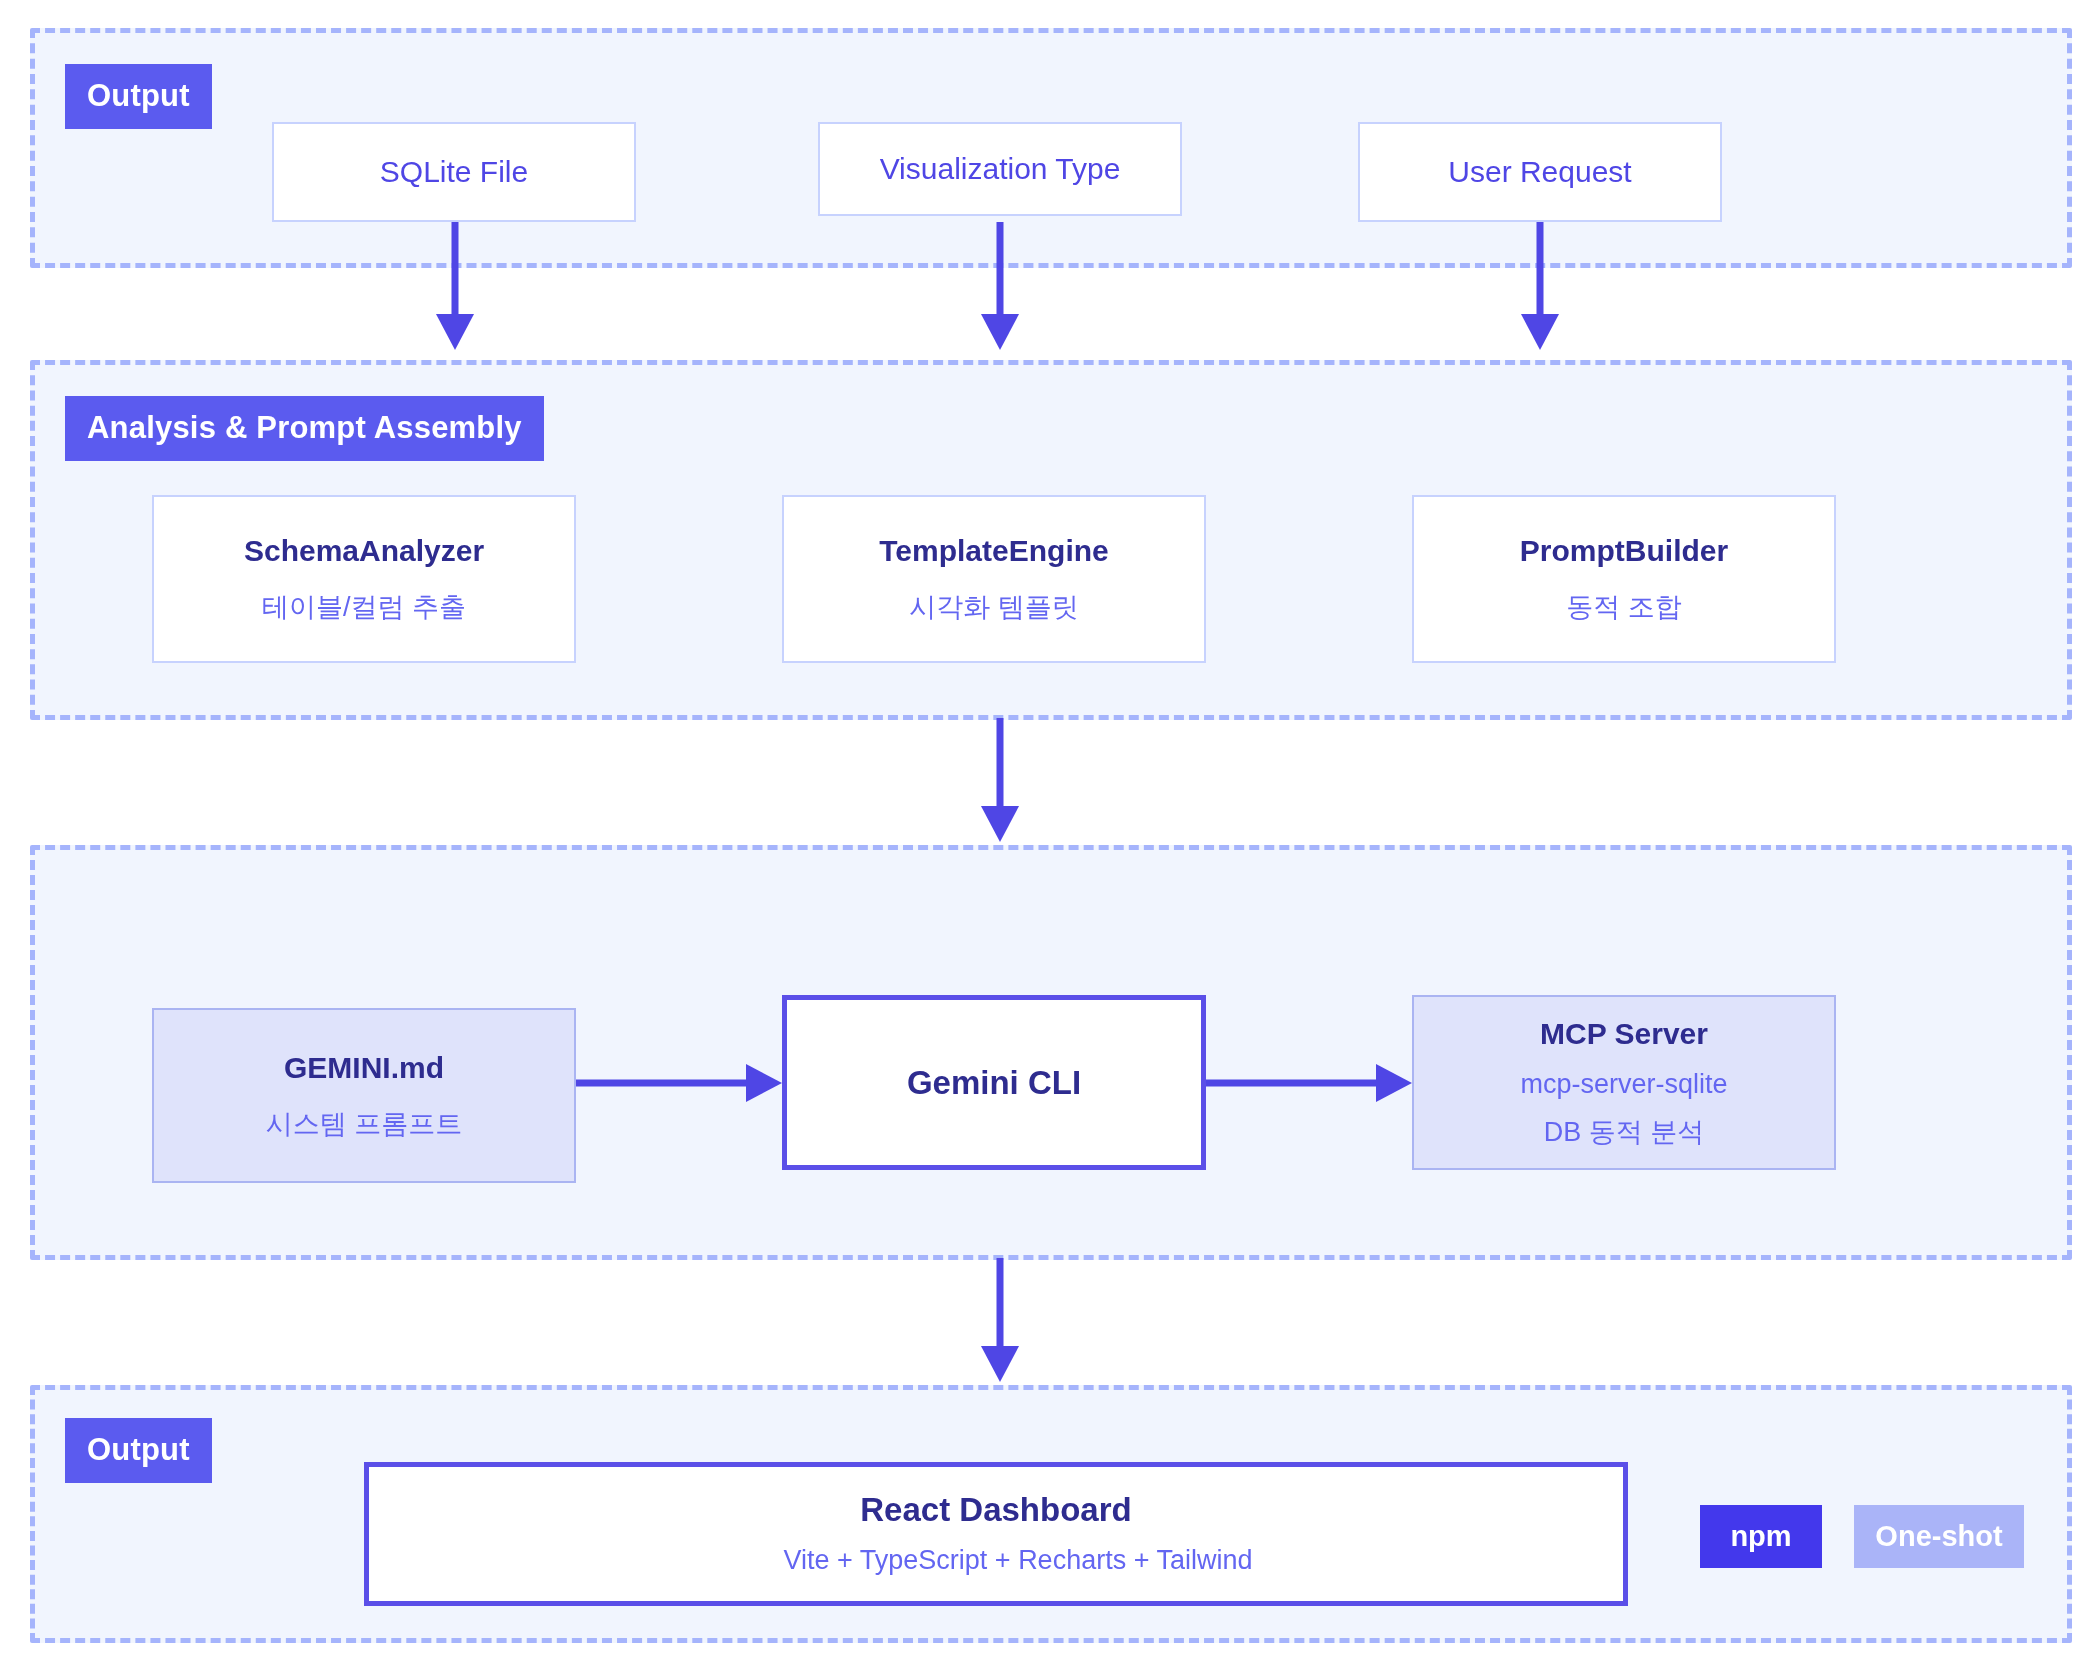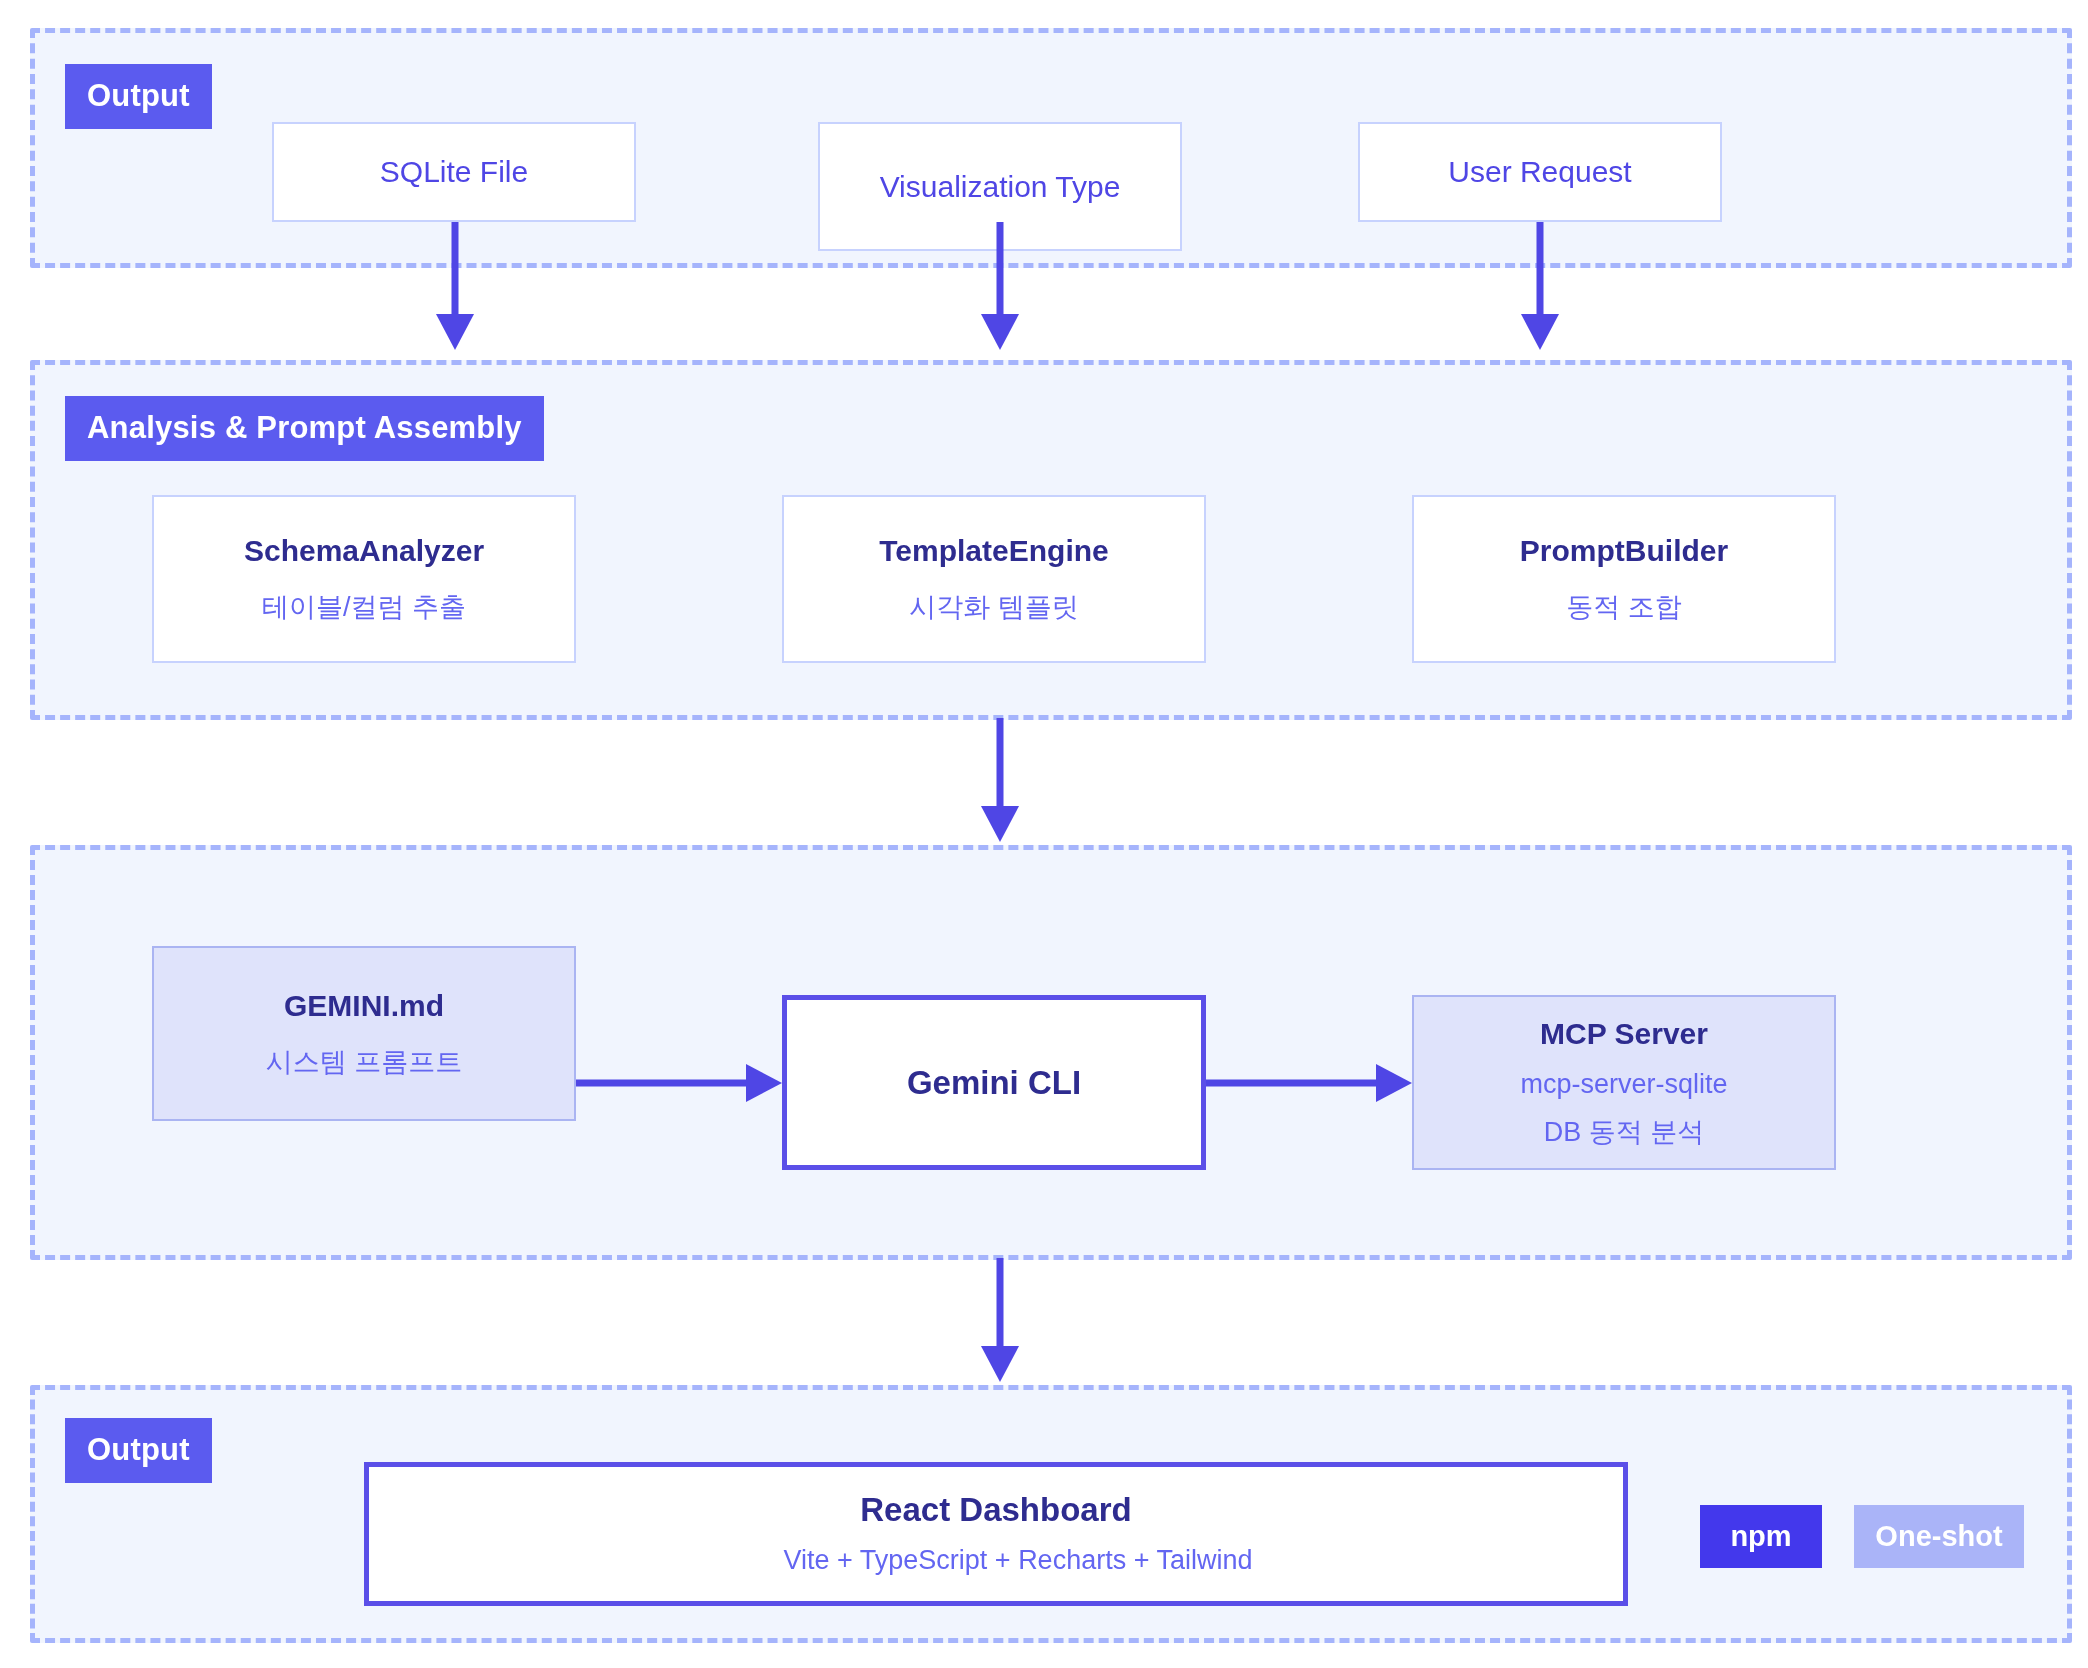--- a/index.html
+++ b/index.html
@@ -116,21 +116,21 @@
 <div class="canvas">
 
   <div class="section" style="left:30px; top:28px; width:2042px; height:240px;">
   </div>
   <div class="section-label" style="left:65px; top:64px;">Output</div>
 
   <div class="node" style="left:272px; top:122px; width:364px; height:100px;">
     <div class="title">SQLite File</div>
   </div>
 
-  <div class="node" style="left:818px; top:122px; width:364px; height:129px;">
+  <div class="node" style="left:818px; top:122px; width:364px; height:94px;">
     <div class="title">Visualization Type</div>
   </div>
 
   <div class="node" style="left:1358px; top:122px; width:364px; height:100px;">
     <div class="title">User Request</div>
   </div>
 
   <div class="arrow-v" style="left:435px; top:222px; width:40px; height:128px;">
     <div class="shaft" style="height:94px;"></div>
     <div class="head"></div>
@@ -164,21 +164,21 @@
   </div>
 
   <div class="arrow-v" style="left:980px; top:718px; width:40px; height:124px;">
     <div class="shaft" style="height:90px;"></div>
     <div class="head"></div>
   </div>
 
   <div class="section" style="left:30px; top:845px; width:2042px; height:415px;">
   </div>
 
-  <div class="node strong fill" style="left:152px; top:946px; width:424px; height:175px;">
+  <div class="node strong fill" style="left:152px; top:1008px; width:424px; height:175px;">
     <div class="title">GEMINI.md</div>
     <div class="sub">시스템 프롬프트</div>
   </div>
 
   <div class="arrow-h" style="left:576px; top:1063px; width:206px; height:40px;">
     <div class="shaft" style="width:176px;"></div>
     <div class="head"></div>
   </div>
 
   <div class="node accent" style="left:782px; top:995px; width:424px; height:175px;">

